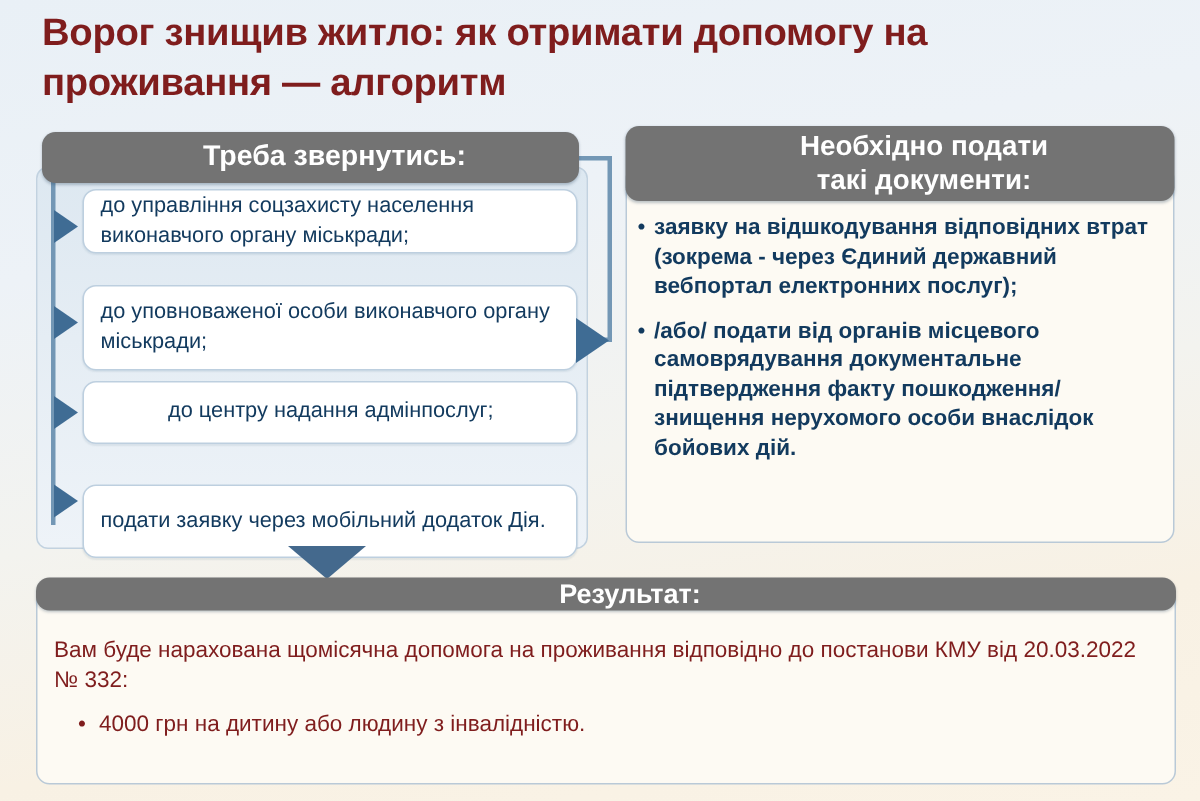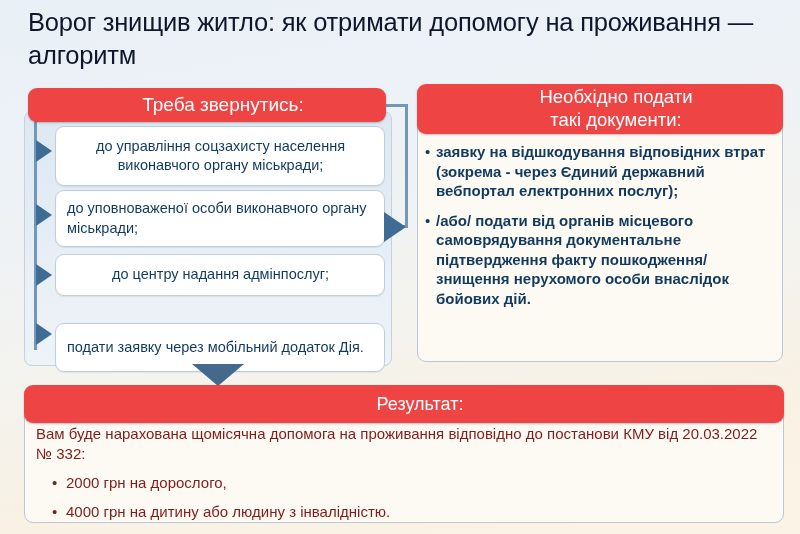--- a/index.html
+++ b/index.html
@@ -25,32 +25,32 @@
     inset: 0;
   }
 
   
   .title {
     position: absolute;
     left: 28px;
     top: 6px;
     width: 740px;
     font-size: 25.5px;
-    font-weight: normal;
+    font-weight: bold;
     line-height: 1.30;
-    color: #0f172a;
+    color: #7f1d1d;
     letter-spacing: -0.2px;
   }
 
   
   .bar {
     position: absolute;
-    background: #ef4444;
+    background: #737373;
     color: #ffffff;
-    font-weight: normal;
+    font-weight: bold;
     text-align: center;
     border-radius: 9px;
     display: flex;
     align-items: center;
     justify-content: center;
     box-sizing: border-box;
     box-shadow: 0 1px 2px rgba(20,50,80,0.28);
     z-index: 4;
     padding-left: 32px;
   }
@@ -96,21 +96,21 @@
     box-sizing: border-box;
     color: #123a5e;
     font-size: 14.5px;
     line-height: 1.34;
     padding: 8px 10px 8px 11px;
     display: flex;
     align-items: center;
     z-index: 3;
     box-shadow: 0 1px 1px rgba(90,120,145,0.12);
   }
-  .item-1 { top: 126px; height: 60px; text-align: center; }
+  .item-1 { top: 126px; height: 43px; }
   .item-2 { top: 190px; height: 57px; }
   .item-3 { top: 254px; height: 42px; justify-content: center; }
   .item-4 { top: 323px; height: 49px; }
 
   .arrow-right {
     position: absolute;
     width: 0;
     height: 0;
     border-top: 11px solid transparent;
     border-bottom: 11px solid transparent;
@@ -230,21 +230,21 @@
     background: #fdfaf3;
     border: 1px solid #b9c9d7;
     border-radius: 9px;
     box-sizing: border-box;
     z-index: 1;
   }
   .result-header {
     left: 24px;
     top: 385px;
     width: 760px;
-    height: 38px;
+    height: 22px;
     font-size: 18px;
   }
   .result-body {
     position: absolute;
     left: 36px;
     top: 424px;
     width: 740px;
     z-index: 3;
     color: #7f1d1d;
     font-size: 15px;
@@ -329,18 +329,17 @@
 
   <div class="result-panel"></div>
 
   <div class="bar result-header">
     <span>Результат:</span>
   </div>
 
   <div class="result-body">
     <div class="result-lead">Вам буде нарахована щомісячна допомога на проживання відповідно до постанови КМУ від 20.03.2022 № 332:</div>
     <ul class="result-bullets">
-      <li>2000 грн на дорослого,</li>
       <li>4000 грн на дитину або людину з інвалідністю.</li>
     </ul>
   </div>
 
 </div>
 
 </body></html>

